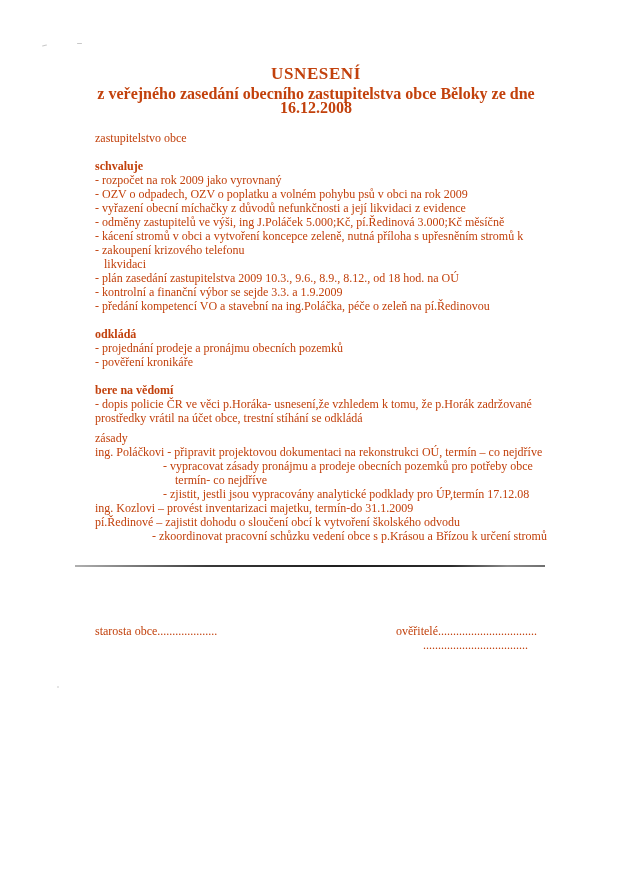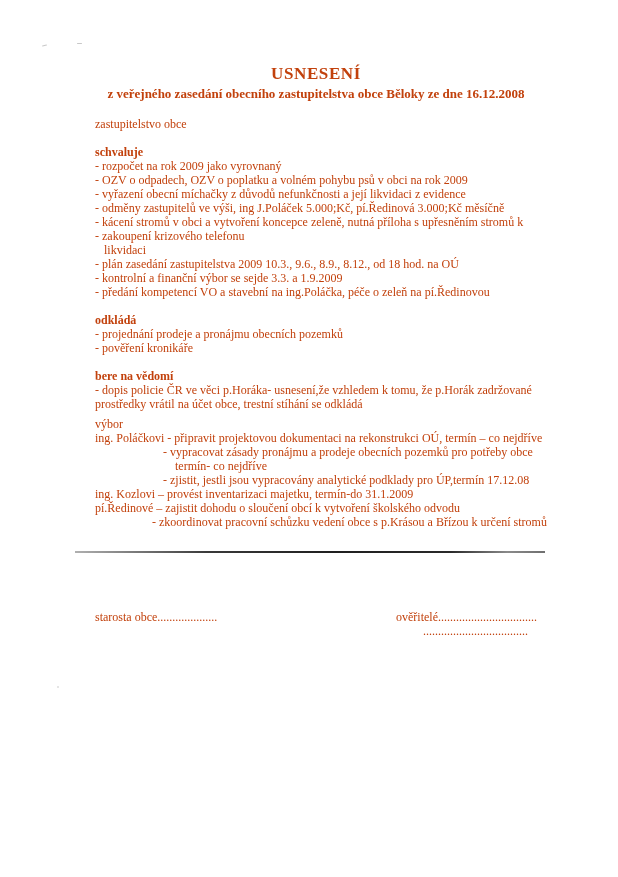--- a/index.html
+++ b/index.html
@@ -20,21 +20,21 @@
   .title {
     text-align: center;
     font-weight: bold;
     font-size: 17px;
     line-height: 18px;
     letter-spacing: 0.6px;
   }
   .subtitle {
     text-align: center;
     font-weight: bold;
-    font-size: 13px;
+    font-size: 16px;
     line-height: 14px;
     margin-top: 4px;
   }
   .intro { margin-top: 16px; }
 
   .section { margin-top: 14px; }
   .section .heading { font-weight: normal; }
   .section .heading.bold { font-weight: bold; }
   [data-name="section-uklada"] { margin-top: 6px; }
 
@@ -99,21 +99,21 @@
           <div class="heading bold" data-name="section-heading">odkládá</div>
           <div class="line ind-0" data-name="text-line">- projednání prodeje a pronájmu obecních pozemků</div>
           <div class="line ind-0" data-name="text-line">- pověření kronikáře</div>
         </div>
         <div class="section" data-name="section-bere-na-vedomi">
           <div class="heading bold" data-name="section-heading">bere na vědomí</div>
           <div class="line ind-0" data-name="text-line">- dopis policie ČR ve věci p.Horáka- usnesení,že vzhledem k tomu, že p.Horák zadržované</div>
           <div class="line ind-0" data-name="text-line">prostředky vrátil na účet obce, trestní stíhání se odkládá</div>
         </div>
         <div class="section" data-name="section-uklada">
-          <div class="heading" data-name="section-heading">výbor</div>
+          <div class="heading" data-name="section-heading">zásady</div>
           <div class="line ind-0" data-name="text-line">ing. Poláčkovi - připravit projektovou dokumentaci na rekonstrukci OÚ, termín – co nejdříve</div>
           <div class="line ind-2" data-name="text-line">- vypracovat zásady pronájmu a prodeje obecních pozemků pro potřeby obce</div>
           <div class="line ind-3" data-name="text-line">termín- co nejdříve</div>
           <div class="line ind-2" data-name="text-line">- zjistit, jestli jsou vypracovány analytické podklady pro ÚP,termín 17.12.08</div>
           <div class="line ind-0" data-name="text-line">ing. Kozlovi – provést inventarizaci majetku, termín-do 31.1.2009</div>
           <div class="line ind-0" data-name="text-line">pí.Ředinové – zajistit dohodu o sloučení obcí k vytvoření školského odvodu</div>
           <div class="line ind-4" data-name="text-line">- zkoordinovat pracovní schůzku vedení obce s p.Krásou a Břízou k určení stromů</div>
         </div>
       </div>
 

